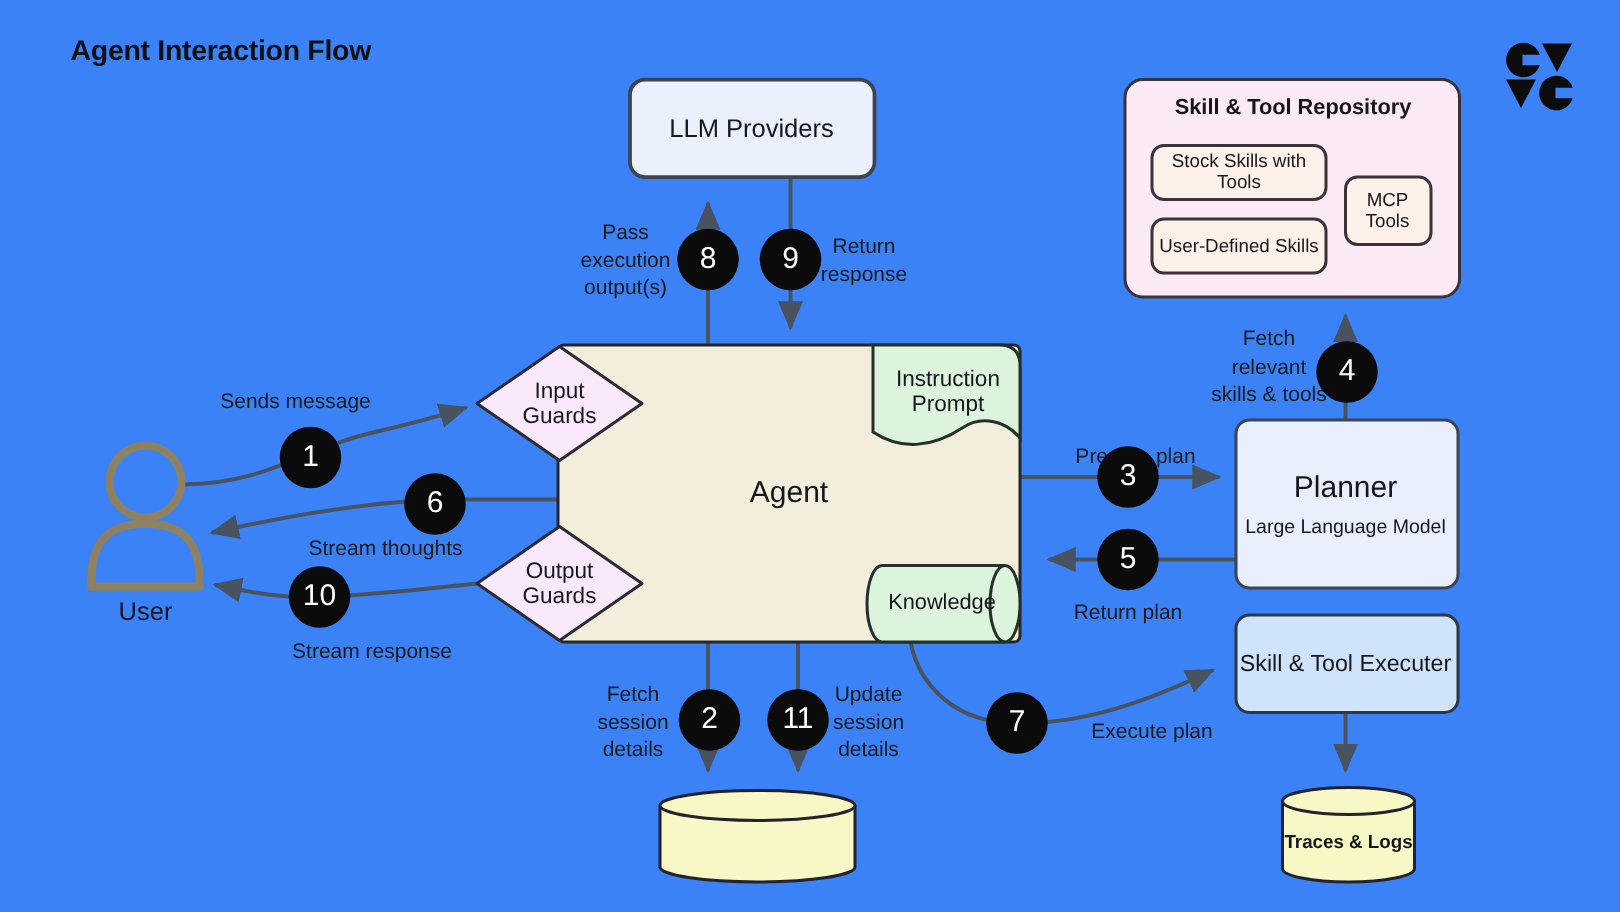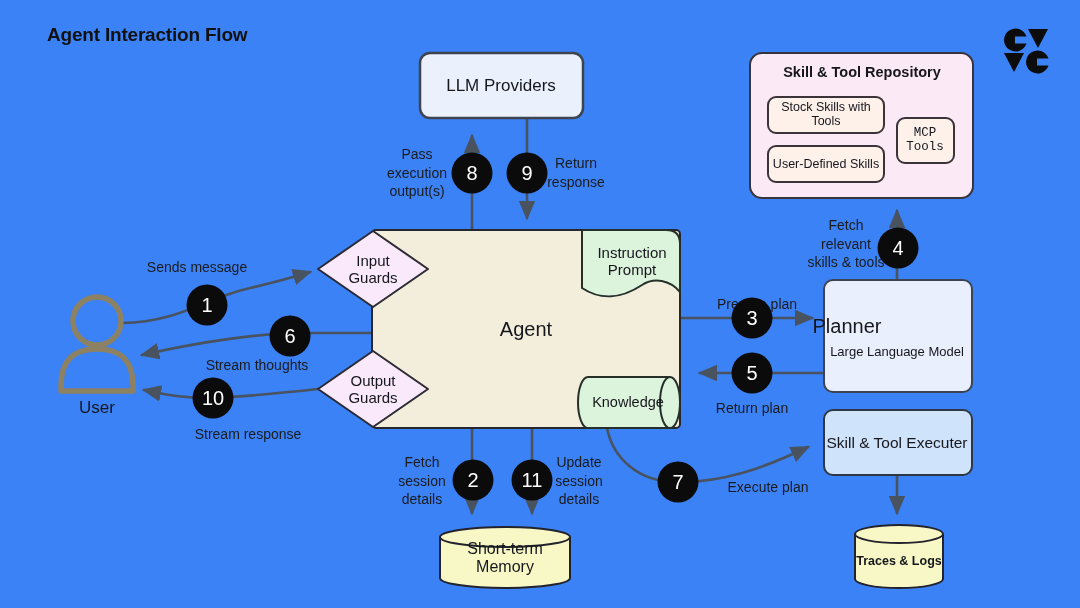--- a/index.html
+++ b/index.html
@@ -94,35 +94,33 @@
     </g>
   </svg>
 
   <div class="title">Agent Interaction Flow</div>
 
   <div class="node-lbl" style="left:501px;top:86px;font-size:17px;">LLM Providers</div>
   <div class="node-lbl" style="left:862px;top:72px;font-size:14.5px;font-weight:700;">Skill &amp; Tool Repository</div>
   <div class="node-lbl" style="left:826px;top:114px;font-size:12.5px;">Stock Skills with
 Tools</div>
   <div class="node-lbl" style="left:826px;top:164px;font-size:12.5px;">User-Defined Skills</div>
-  <div class="node-lbl" style="left:925px;top:140px;font-size:12.5px;font-family:Liberation Mono, monospace;">MCP
+  <div class="node-lbl" style="left:925px;top:140px;font-size:12.5px;">MCP
 Tools</div>
   <div class="node-lbl" style="left:526px;top:329px;font-size:20px;text-align:center;">Agent</div>
   <div class="node-lbl" style="left:373px;top:269px;font-size:15px;">Input
 Guards</div>
   <div class="node-lbl" style="left:373px;top:389px;font-size:15px;">Output
 Guards</div>
   <div class="node-lbl" style="left:632px;top:261px;font-size:15px;">Instruction
 Prompt</div>
   <div class="node-lbl" style="left:628px;top:402px;font-size:14.5px;">Knowledge</div>
-  <div class="node-lbl" style="left:847px;top:326px;font-size:20px;">Planner</div>
+  <div class="node-lbl" style="left:897px;top:326px;font-size:20px;">Planner</div>
   <div class="node-lbl" style="left:897px;top:351px;font-size:13px;">Large Language Model</div>
   <div class="node-lbl" style="left:897px;top:443px;font-size:15.5px;">Skill &amp; Tool Executer</div>
-  <div class="node-lbl" style="left:505px;top:558px;font-size:16px;">Short-term
-Memory</div>
   <div class="node-lbl" style="left:899px;top:561px;font-size:12.5px;font-weight:600;">Traces &amp; Logs</div>
   <div class="node-lbl" style="left:97px;top:408px;font-size:17px;">User</div>
 
   <div class="lbl" style="left:197px;top:267px;">Sends message</div>
   <div class="lbl" style="left:257px;top:365px;">Stream thoughts</div>
   <div class="lbl" style="left:248px;top:434px;">Stream response</div>
   <div class="lbl" style="left:417px;top:173px;">Pass
 execution
 output(s)</div>
   <div class="lbl" style="left:576px;top:173px;">Return

